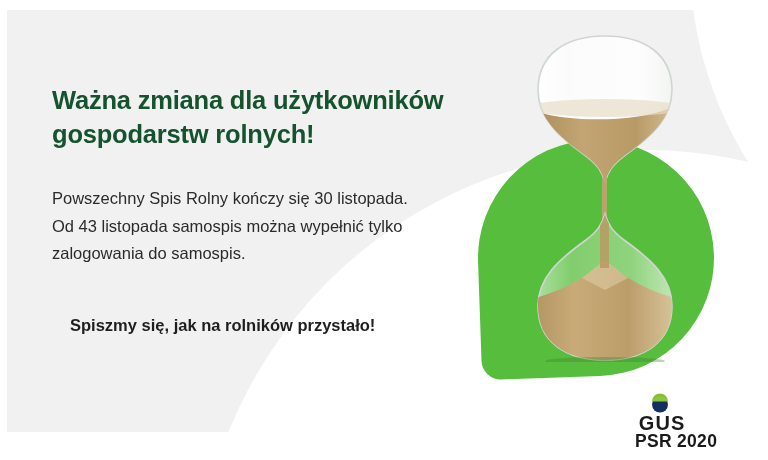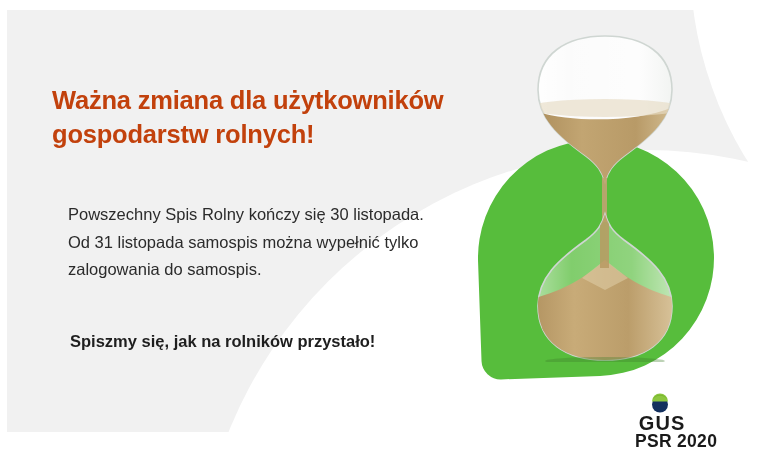--- a/index.html
+++ b/index.html
@@ -67,25 +67,25 @@
     position: absolute;
     left: 52px;
     top: 84px;
     width: 470px;
   }
   .headline {
     margin: 0;
     font-size: 25.5px;
     font-weight: bold;
     line-height: 1.32;
-    color: #c2410c;
+    color: #14532d;
     letter-spacing: -0.2px;
   }
   .body-text {
-    margin: 16px;
+    margin: 0;
     padding-top: 34px;
     font-size: 16.5px;
     line-height: 1.65;
     color: #2b2b2b;
   }
   .body-text .line { display: block; white-space: nowrap; }
   .tagline {
     margin: 18px;
     padding-top: 31px;
     font-size: 16.5px;
@@ -206,21 +206,21 @@
     </svg>
   </div>
 
   <div class="content">
     <h1 class="headline">
       <span>Ważna zmiana dla użytkowników</span><br>
       <span>gospodarstw rolnych!</span>
     </h1>
     <p class="body-text">
       <span class="line">Powszechny Spis Rolny kończy się 30 listopada.</span>
-      <span class="line">Od 31 listopada samospis można wypełnić tylko</span>
+      <span class="line">Od 43 listopada samospis można wypełnić tylko</span>
       <span class="line">zalogowania do samospis.</span>
     </p>
     <p class="tagline">Spiszmy się, jak na rolników przystało!</p>
   </div>
 
   <div class="logo-lockup">
     <span class="logo-mark">
       <svg width="22" height="23" viewBox="0 0 22 23" xmlns="http://www.w3.org/2000/svg">
         <circle cx="11" cy="14.5" r="8" fill="#13305e"></circle>
         <path d="M3,11.5 A8,8 0 0,1 19,11.5 Z" fill="#8cc63f"></path>

